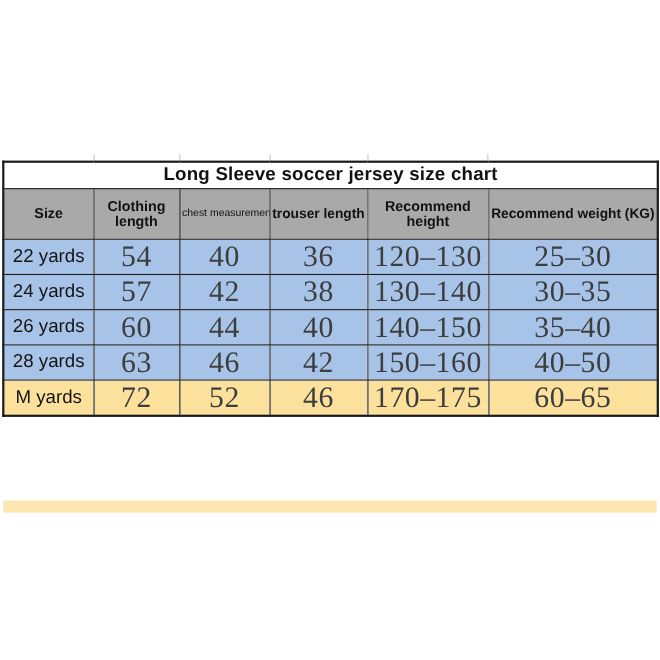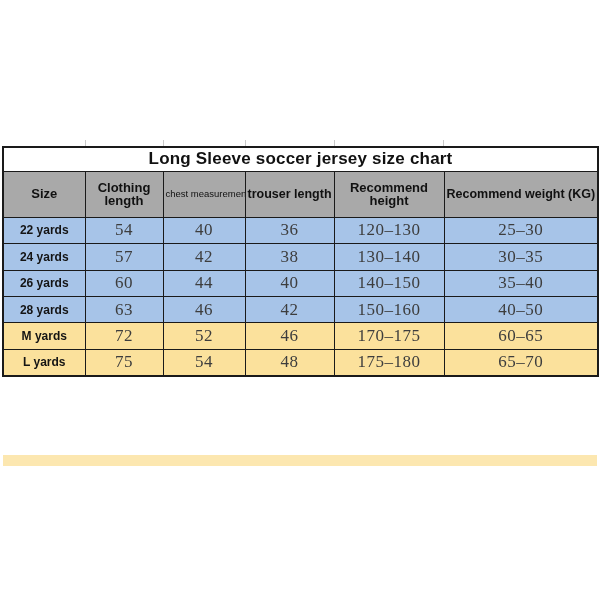--- a/index.html
+++ b/index.html
@@ -37,26 +37,26 @@
   .header-row th{
     height:26px;background:var(--header-bg);
     font-size:13px;font-weight:bold;color:#111;
     line-height:1.05;padding:9px 2px;
   }
   .header-row th.chest-h{font-size:9.5px;font-weight:normal;white-space:nowrap;}
   .header-row th.trouser-h{font-size:12.5px;white-space:nowrap;}
   .header-row th.weight-h{font-size:12.5px;white-space:nowrap;margin-top:41px;}
   tbody td{height:26.4px;}
   td.size-cell{
-    font-size:12px;font-weight:bold;color:var(--label-text);
+    font-size:17px;font-weight:normal;color:var(--label-text);
     white-space:nowrap;
   }
   td.num{
     font-family:"Liberation Serif","DejaVu Serif",serif;
-    font-size:17px;color:var(--number-text);
+    font-size:27px;color:var(--number-text);
     letter-spacing:.5px;
   }
   tr.r-blue td{background:var(--row-blue);}
   tr.r-yellow td{background:var(--row-yellow);}
 
   
   .bottom-strip{
     position:absolute;left:3px;top:455px;width:594px;height:11px;
     background:var(--row-yellow);opacity:.8;
   }
@@ -128,25 +128,17 @@
         <td class="num">40–50</td>
       </tr>
       <tr class="r-yellow">
         <td class="size-cell">M yards</td>
         <td class="num">72</td>
         <td class="num">52</td>
         <td class="num">46</td>
         <td class="num">170–175</td>
         <td class="num">60–65</td>
       </tr>
-      <tr class="r-yellow">
-        <td class="size-cell">L yards</td>
-        <td class="num">75</td>
-        <td class="num">54</td>
-        <td class="num">48</td>
-        <td class="num">175–180</td>
-        <td class="num">65–70</td>
-      </tr>
     </tbody>
   </table>
 
   <div class="bottom-strip"></div>
 </div>
 
 </body></html>

